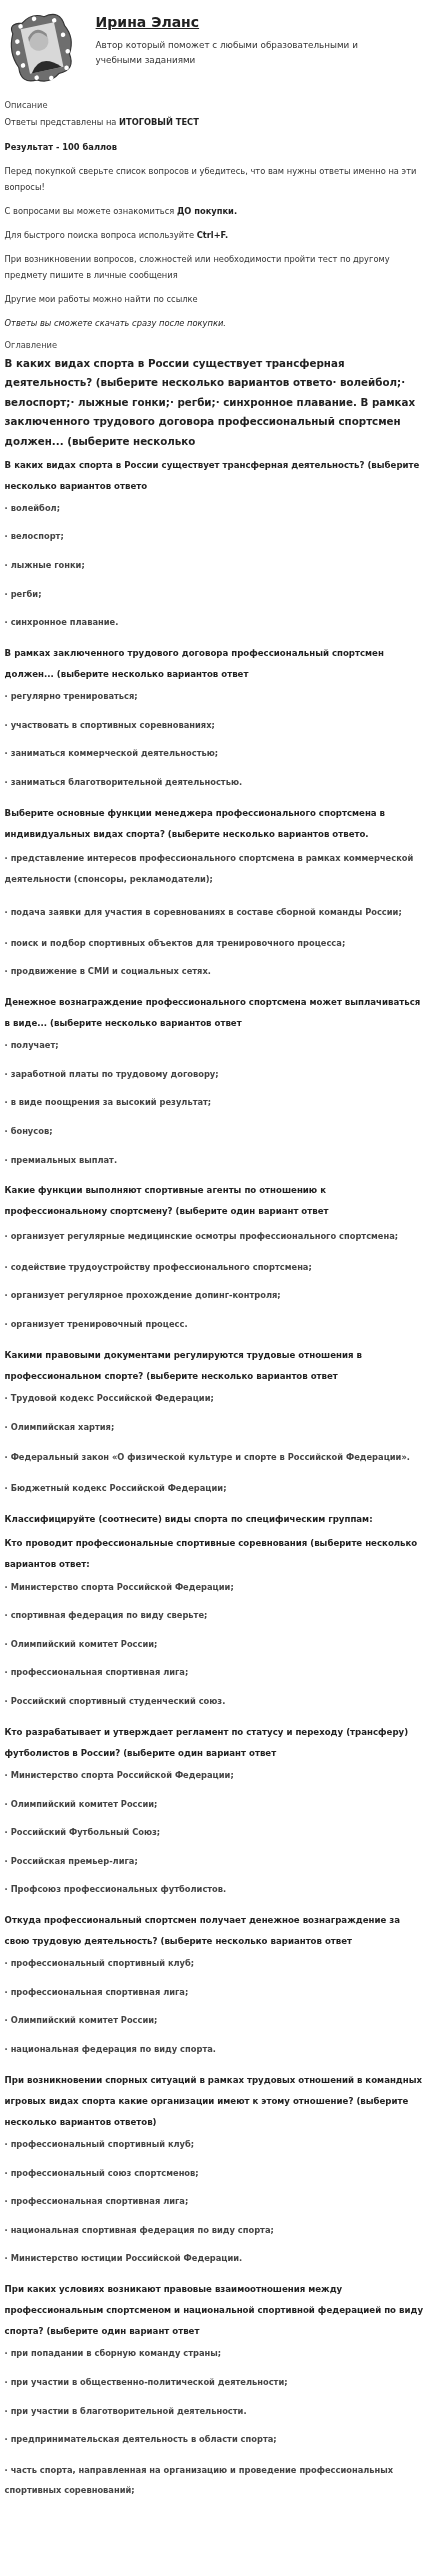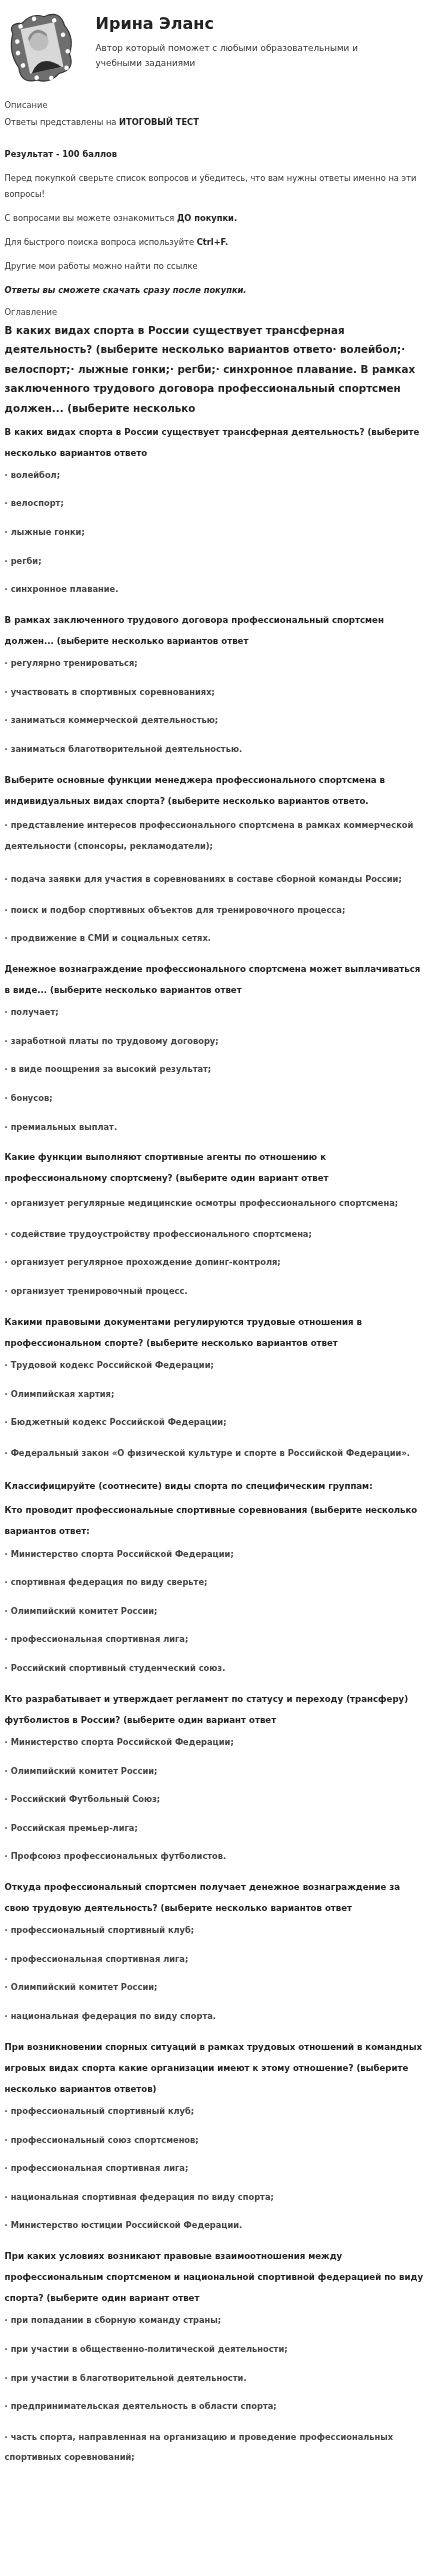--- a/index.html
+++ b/index.html
@@ -13,29 +13,29 @@
   .author {
     display: flex; align-items: flex-start;
     height: 97px; padding-top: 4.6px; box-sizing: border-box;
   }
   .avatar {
     width: 74px; height: 86px; flex: 0 0 74px;
     position: relative; margin-right: 17px;
   }
   .avatar svg { width: 74px; height: 86px; display: block; }
   .author-text { padding-top: 5.7px; }
-  .author-name { font-size: 16px; font-weight: bold; color: #222; margin: 3.4px 0 8px 0; }
+  .author-name { font-size: 14px; font-weight: bold; color: #222; margin: 3.4px 0 8px 0; text-decoration: underline; }
   .author-bio { font-size: 8.8px; color: #333; line-height: 15.4px; max-width: 297px; }
 
   .title { font-size: 12.6px; line-height: 16.5px; color: #222; margin: 12.6px 0 4.6px 0; font-weight: normal; }
   .label-muted { font-size: 8.3px; color: #444; margin: 2.3px 0 2.3px 0; line-height: 12.6px; }
   .p { font-size: 8.3px; color: #333; line-height: 16px; margin: 0 0 8px 0; }
   .p b { color: #222; }
-  .p.tight { margin-bottom: 16px; }
-  .p.italicbold { font-style: italic; font-weight: bold; color: #222; }
+  .p.tight { margin-bottom: 9px; }
+  .p.italicbold { font-style: italic; font-weight: normal; color: #222; }
 
   .toc-title { font-size: 10.3px; font-weight: bold; line-height: 19.4px; color: #222; margin: 0 0 3.4px 0; }
 
   .q { font-size: 8.6px; font-weight: bold; line-height: 21px; color: #222; margin: 2.3px 0 3.4px 0; }
   .opt { font-size: 8.3px; line-height: 16px; color: #444; margin: 0 0 12.6px 0; font-weight: bold; }
   .opt.wrap { line-height: 20.5px; }
 </style>
 </head>
 <body>
 
@@ -70,20 +70,21 @@
     </div>
   </div>
 
 
   <div class="label-muted">Описание</div>
   <div class="p tight"><span>Ответы представлены на </span><b>ИТОГОВЫЙ ТЕСТ</b></div>
   <div class="p"><b>Результат - 100 баллов</b></div>
   <div class="p">Перед покупкой сверьте список вопросов и убедитесь, что вам нужны ответы именно на эти вопросы!</div>
   <div class="p"><span>С вопросами вы можете ознакомиться </span><b>ДО покупки.</b></div>
   <div class="p"><span>Для быстрого поиска вопроса используйте </span><b>Ctrl+F.</b></div>
+  <div class="p">При возникновении вопросов, сложностей или необходимости пройти тест по другому предмету пишите в личные сообщения</div>
   <div class="p">Другие мои работы можно найти по ссылке</div>
   <div class="p italicbold">Ответы вы сможете скачать сразу после покупки.</div>
 
   <div class="label-muted">Оглавление</div>
   <div class="toc-title">В каких видах спорта в России существует трансферная деятельность? (выберите несколько вариантов ответо· волейбол;· велоспорт;· лыжные гонки;· регби;· синхронное плавание. В рамках заключенного трудового договора профессиональный спортсмен должен... (выберите несколько</div>
 
   <div id="questions">
       <div>
         <div class="q">В каких видах спорта в России существует трансферная деятельность? (выберите несколько вариантов ответо</div>
         <div class="opt">· волейбол;</div>
@@ -118,22 +119,22 @@
         <div class="q">Какие функции выполняют спортивные агенты по отношению к профессиональному спортсмену? (выберите один вариант ответ</div>
         <div class="opt wrap">· организует регулярные медицинские осмотры профессионального спортсмена;</div>
         <div class="opt">· содействие трудоустройству профессионального спортсмена;</div>
         <div class="opt">· организует регулярное прохождение допинг-контроля;</div>
         <div class="opt">· организует тренировочный процесс.</div>
       </div>
       <div>
         <div class="q">Какими правовыми документами регулируются трудовые отношения в профессиональном спорте? (выберите несколько вариантов ответ</div>
         <div class="opt">· Трудовой кодекс Российской Федерации;</div>
         <div class="opt">· Олимпийская хартия;</div>
+        <div class="opt wrap">· Федеральный закон «О физической культуре и спорте в Российской Федерации».</div>
         <div class="opt">· Бюджетный кодекс Российской Федерации;</div>
-        <div class="opt wrap">· Федеральный закон «О физической культуре и спорте в Российской Федерации».</div>
       </div>
       <div>
         <div class="q">Классифицируйте (соотнесите) виды спорта по специфическим группам:</div>
       </div>
       <div>
         <div class="q">Кто проводит профессиональные спортивные соревнования (выберите несколько вариантов ответ:</div>
         <div class="opt">· Министерство спорта Российской Федерации;</div>
         <div class="opt">· спортивная федерация по виду сверьте;</div>
         <div class="opt">· Олимпийский комитет России;</div>
         <div class="opt">· профессиональная спортивная лига;</div>

